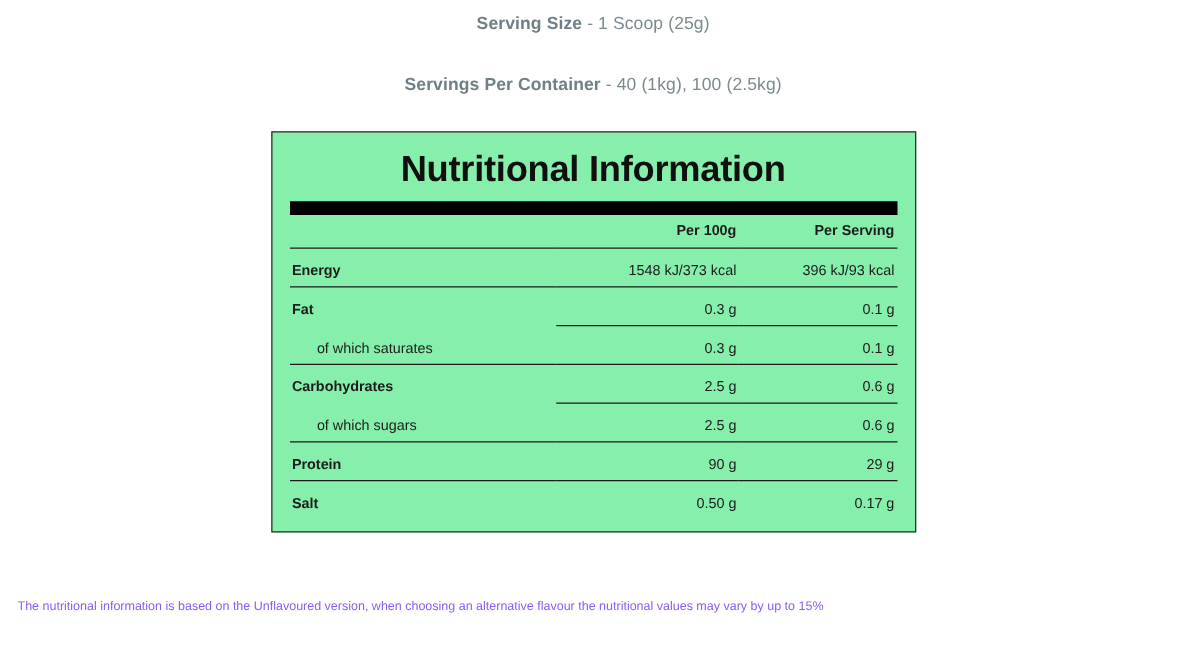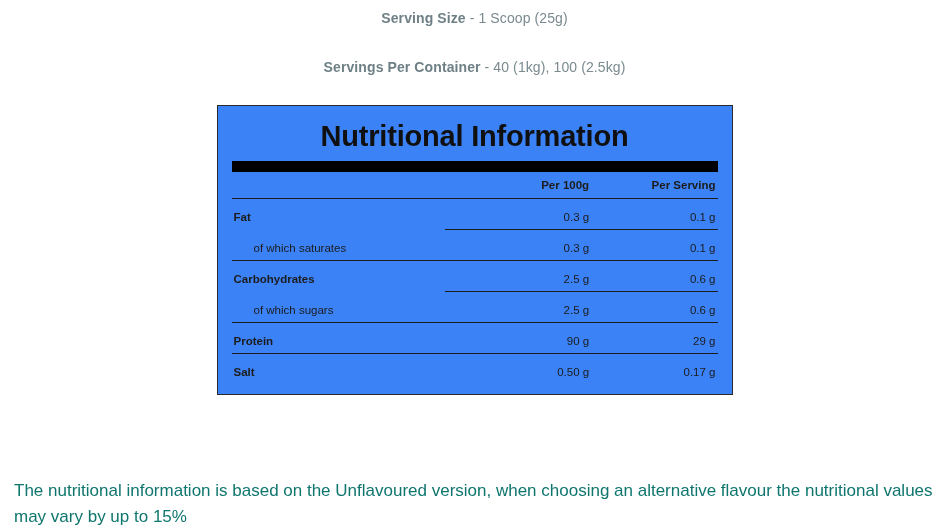--- a/index.html
+++ b/index.html
@@ -38,21 +38,21 @@
   
   .panel-wrap {
     display: flex;
     justify-content: center;
     margin-top: 30px;
   }
   .panel {
     width: 516px;
     box-sizing: border-box;
     border: 1px solid #2b2b2b;
-    background: #3b82f6;
+    background: #86efac;
     padding: 12px 14px 10px 14px;
   }
   .panel-title {
     text-align: center;
     font-size: 29px;
     font-weight: bold;
     color: #101010;
     letter-spacing: -0.2px;
     line-height: 1.1;
     padding: 3px 0 8px 0;
@@ -99,23 +99,23 @@
   }
   tr.row td.c0 { font-weight: bold; }
   tr.sub td.c0 { font-weight: normal; }
 
   
   .footnote {
     position: absolute;
     left: 14px;
     right: 14px;
     top: 478px;
-    font-size: 17px;
+    font-size: 10px;
     line-height: 1.55;
-    color: #0f766e;
+    color: #8b5cf6;
   }
 </style>
 </head>
 <body>
 
 <div class="page">
 
   <div class="serving-line first">
     <span class="lbl">Serving Size</span>
     <span>- 1 Scoop (25g)</span>
@@ -134,20 +134,25 @@
 
       <table class="nutri">
         <thead>
           <tr>
             <th class="c0"></th>
             <th class="c1">Per 100g</th>
             <th class="c2">Per Serving</th>
           </tr>
         </thead>
         <tbody id="nutri-body">
+            <tr class="row">
+              <td class="c0">Energy</td>
+              <td class="c1">1548 kJ/373 kcal</td>
+              <td class="c2">396 kJ/93 kcal</td>
+            </tr>
             <tr class="row">
               <td class="c0">Fat</td>
               <td class="c1">0.3 g</td>
               <td class="c2">0.1 g</td>
             </tr>
             <tr class="row sub">
               <td class="c0">of which saturates</td>
               <td class="c1">0.3 g</td>
               <td class="c2">0.1 g</td>
             </tr>

